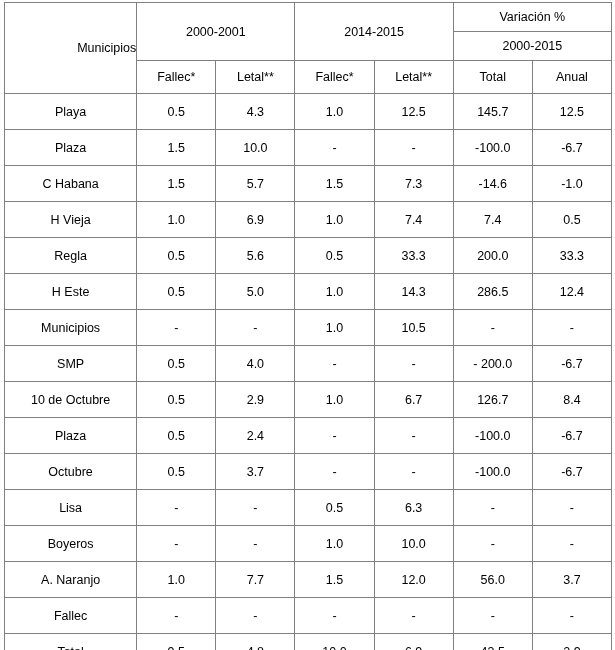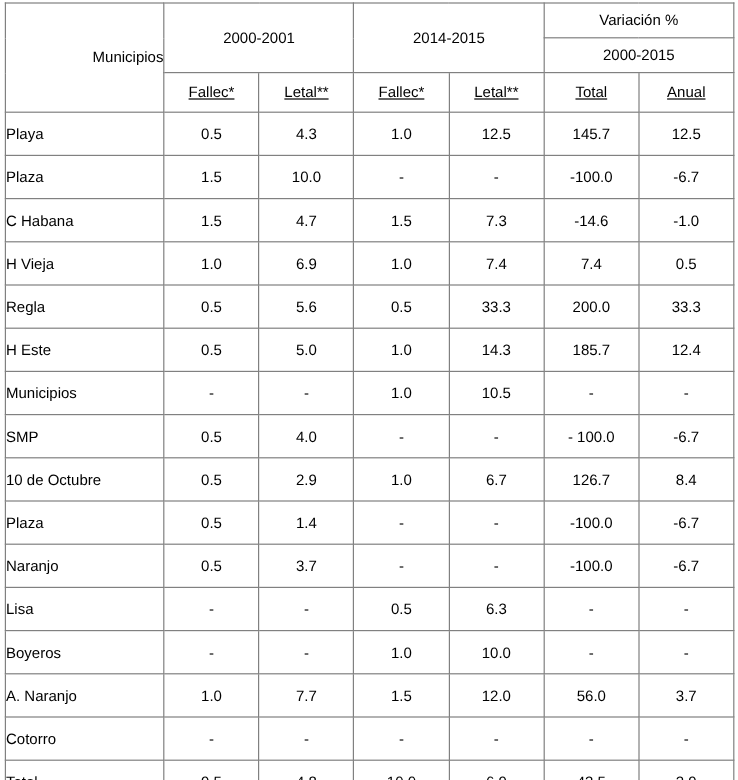--- a/index.html
+++ b/index.html
@@ -35,36 +35,35 @@
   .hdr-cell {
     font-weight: bold;
     text-align: center;
     font-size: 12.5px;
   }
   .hdr-span {
     height: 36px;
   }
   .hdr-sub {
     height: 32px;
-    text-decoration: underline;
   }
   .muni-head {
     font-weight: bold;
     text-align: right;
     font-size: 13px;
   }
   .var-top {
     height: 28px;
   }
   .var-mid {
     height: 28px;
     text-align: center;
   }
   td.row-label {
-    text-align: left;
+    text-align: center;
     padding-left: 8px;
     height: 35px;
     font-size: 12.5px;
   }
   td.num {
     text-align: center;
     height: 35px;
     font-size: 12.5px;
   }
   col.c-muni { width: 132px; }
@@ -118,21 +117,21 @@
           <td class="num">1.5</td>
           <td class="num">10.0</td>
           <td class="num">-</td>
           <td class="num">-</td>
           <td class="num">-100.0</td>
           <td class="num">-6.7</td>
         </tr>
         <tr>
           <td class="row-label">C Habana</td>
           <td class="num">1.5</td>
-          <td class="num">4.7</td>
+          <td class="num">5.7</td>
           <td class="num">1.5</td>
           <td class="num">7.3</td>
           <td class="num">-14.6</td>
           <td class="num">-1.0</td>
         </tr>
         <tr>
           <td class="row-label">H Vieja</td>
           <td class="num">1.0</td>
           <td class="num">6.9</td>
           <td class="num">1.0</td>
@@ -148,61 +147,61 @@
           <td class="num">33.3</td>
           <td class="num">200.0</td>
           <td class="num">33.3</td>
         </tr>
         <tr>
           <td class="row-label">H Este</td>
           <td class="num">0.5</td>
           <td class="num">5.0</td>
           <td class="num">1.0</td>
           <td class="num">14.3</td>
-          <td class="num">185.7</td>
+          <td class="num">286.5</td>
           <td class="num">12.4</td>
         </tr>
         <tr>
           <td class="row-label">Municipios</td>
           <td class="num">-</td>
           <td class="num">-</td>
           <td class="num">1.0</td>
           <td class="num">10.5</td>
           <td class="num">-</td>
           <td class="num">-</td>
         </tr>
         <tr>
           <td class="row-label">SMP</td>
           <td class="num">0.5</td>
           <td class="num">4.0</td>
           <td class="num">-</td>
           <td class="num">-</td>
-          <td class="num">- 100.0</td>
+          <td class="num">- 200.0</td>
           <td class="num">-6.7</td>
         </tr>
         <tr>
           <td class="row-label">10 de Octubre</td>
           <td class="num">0.5</td>
           <td class="num">2.9</td>
           <td class="num">1.0</td>
           <td class="num">6.7</td>
           <td class="num">126.7</td>
           <td class="num">8.4</td>
         </tr>
         <tr>
           <td class="row-label">Plaza</td>
           <td class="num">0.5</td>
-          <td class="num">1.4</td>
+          <td class="num">2.4</td>
           <td class="num">-</td>
           <td class="num">-</td>
           <td class="num">-100.0</td>
           <td class="num">-6.7</td>
         </tr>
         <tr>
-          <td class="row-label">Naranjo</td>
+          <td class="row-label">Octubre</td>
           <td class="num">0.5</td>
           <td class="num">3.7</td>
           <td class="num">-</td>
           <td class="num">-</td>
           <td class="num">-100.0</td>
           <td class="num">-6.7</td>
         </tr>
         <tr>
           <td class="row-label">Lisa</td>
           <td class="num">-</td>
@@ -224,21 +223,21 @@
         <tr>
           <td class="row-label">A. Naranjo</td>
           <td class="num">1.0</td>
           <td class="num">7.7</td>
           <td class="num">1.5</td>
           <td class="num">12.0</td>
           <td class="num">56.0</td>
           <td class="num">3.7</td>
         </tr>
         <tr>
-          <td class="row-label">Cotorro</td>
+          <td class="row-label">Fallec</td>
           <td class="num">-</td>
           <td class="num">-</td>
           <td class="num">-</td>
           <td class="num">-</td>
           <td class="num">-</td>
           <td class="num">-</td>
         </tr>
         <tr>
           <td class="row-label">Total</td>
           <td class="num">9.5</td>

